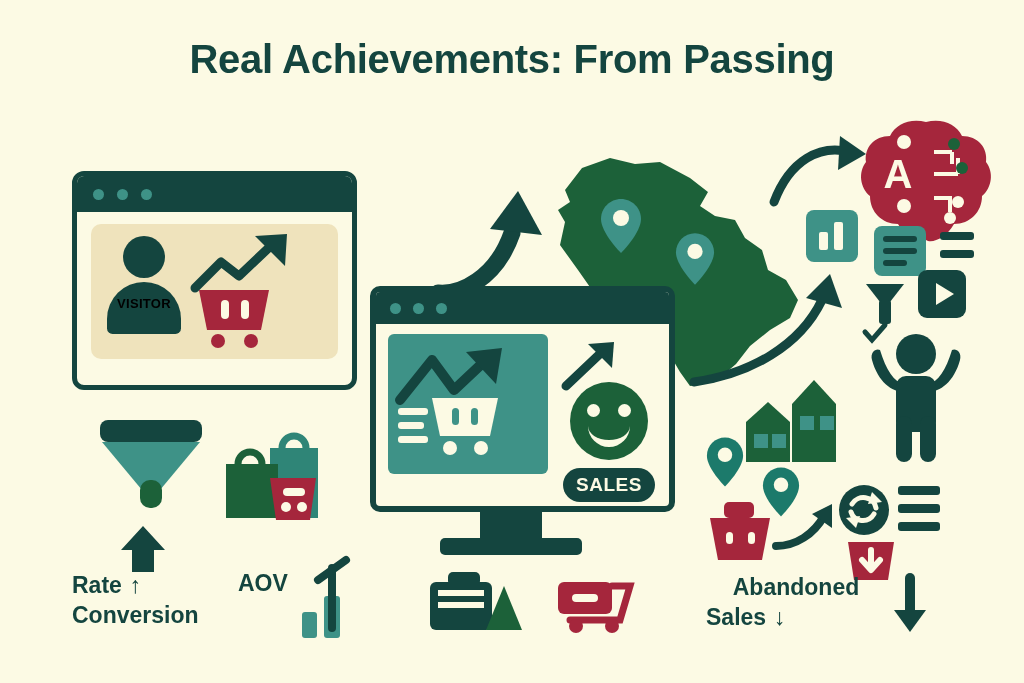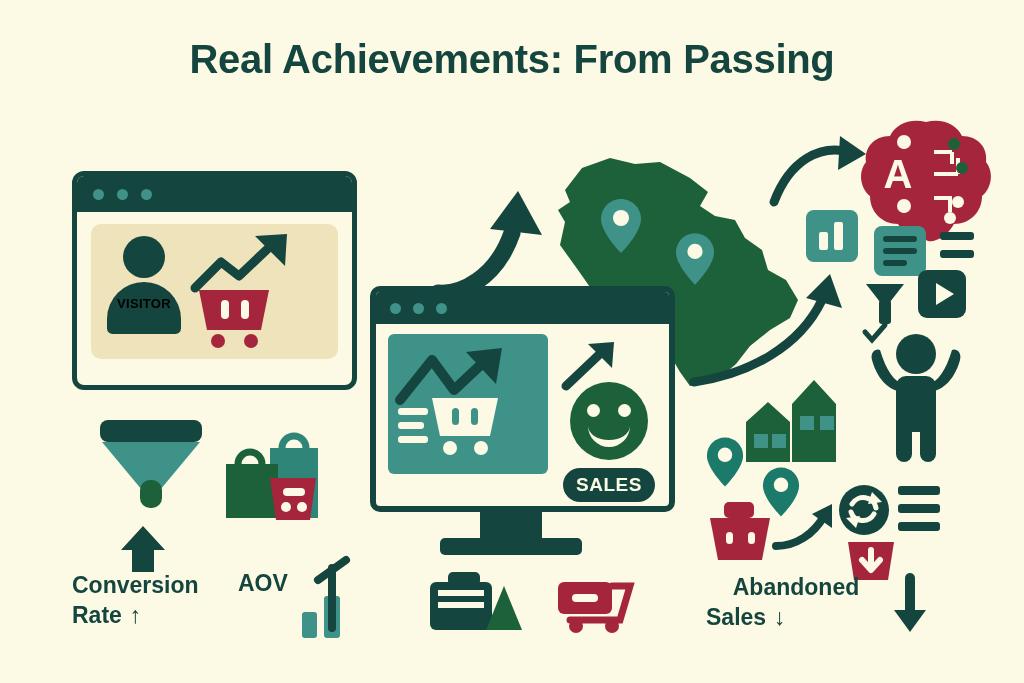--- a/index.html
+++ b/index.html
@@ -204,25 +204,25 @@
 
   <svg class="abs" style="left:96px;top:418px;" width="110" height="100" viewBox="0 0 110 100">
     <rect x="4" y="2" width="102" height="22" rx="8" fill="#14453F"></rect>
     <path d="M6 24 H104 L64 72 H46 Z" fill="#3E9287"></path>
     <rect x="44" y="62" width="22" height="28" rx="10" fill="#1C6139"></rect>
   </svg>
   <svg class="abs" style="left:118px;top:524px;" width="50" height="50" viewBox="0 0 50 50">
     <path d="M25 2 L47 26 H36 V48 H14 V26 H3 Z" fill="#14453F"></path>
   </svg>
   <div id="label-conversion" class="kpi-label">
-    <div>Conversion</div>
     <div style="display:flex;gap:8px;align-items:center;">
       <span>Rate</span>
       <span>↑</span>
     </div>
+    <div>Conversion</div>
   </div>
 
   <svg class="abs" style="left:212px;top:424px;" width="112" height="100" viewBox="0 0 112 100">
     <path d="M58 24 H106 V94 H58 Z" fill="#2F8577"></path>
     <path d="M70 24 a12 12 0 0 1 24 0" stroke="#2F8577" stroke-width="7" fill="none"></path>
     <path d="M14 40 H66 V94 H14 Z" fill="#1C6139"></path>
     <path d="M26 40 a12 12 0 0 1 24 0" stroke="#1C6139" stroke-width="7" fill="none"></path>
     <path d="M58 54 H104 L98 96 H64 Z" fill="#A5263C"></path>
     <rect x="71" y="64" width="22" height="8" rx="4" fill="#FCFAE4"></rect>
     <circle cx="74" cy="83" r="5" fill="#FCFAE4"></circle>

